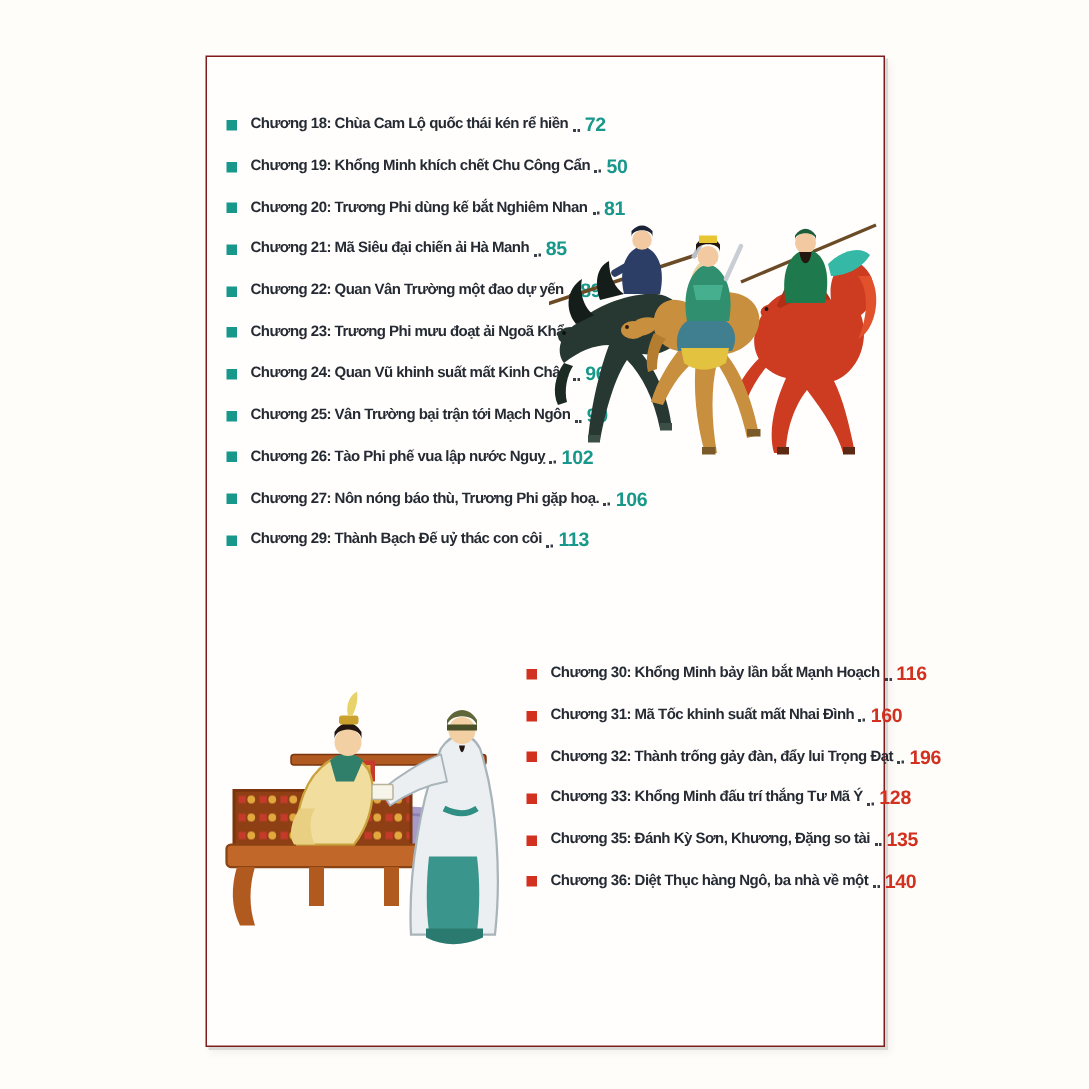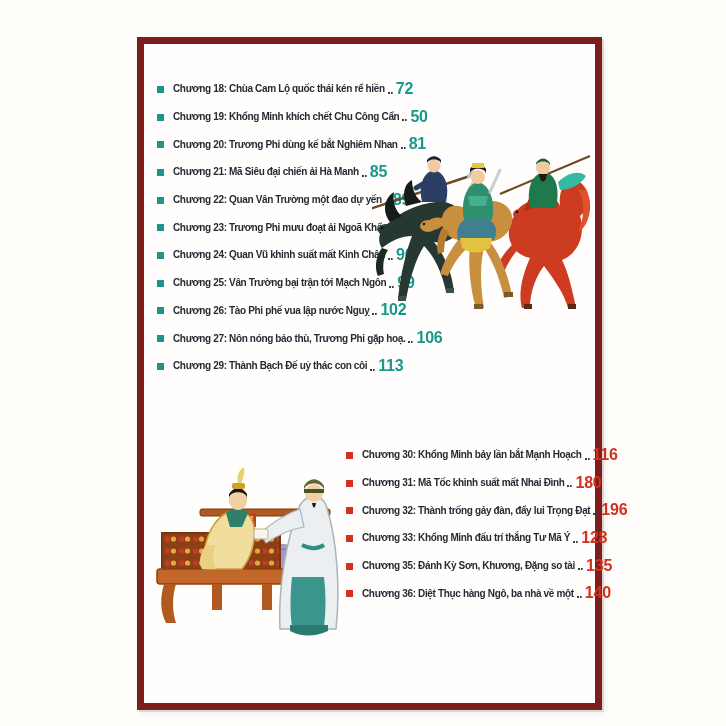--- a/index.html
+++ b/index.html
@@ -4,46 +4,46 @@
 <style>
   html,body{margin:0;padding:0;}
   body{
     width:726px;height:726px;position:relative;overflow:hidden;
     background:#fffdfa;
     font-family:"Liberation Sans","DejaVu Sans",sans-serif;
   }
   .page-card{
     position:absolute;left:137px;top:37px;width:451px;height:659px;
     background:#fffefd;
-    border:7px solid #7f1d1d;
+    border:1px solid #7f1d1d;
     box-shadow:2px 2px 0 #d8d8d5, 3px 4px 6px rgba(0,0,0,0.06);
   }
   .toc{position:absolute;}
   .toc-top{left:13px;top:31px;width:219px;}
-  .toc-bottom{left:202px;top:397px;width:213px;}
+  .toc-bottom{left:213px;top:397px;width:213px;}
   .row{
     display:flex;align-items:center;height:27.7px;
   }
   .bullet{
     width:7px;height:7px;flex:0 0 7px;margin-right:9px;margin-top:1px;
   }
   .toc-top .bullet{background:#18988a;}
   .toc-bottom .bullet{background:#d2311f;}
   .label{
     white-space:nowrap;flex:0 0 auto;
     font-size:10px;font-weight:700;letter-spacing:-0.35px;
     color:#262b33;
   }
   .dots{
     flex:1 1 auto;min-width:5px;height:0;
     border-bottom:2px dotted #3a4048;
     margin:0 3px 0 3px;align-self:flex-end;margin-bottom:9px;
   }
   .pagenum{
-    flex:0 0 auto;font-size:16px;font-weight:700;letter-spacing:-0.2px;
+    flex:0 0 auto;font-size:13px;font-weight:700;letter-spacing:-0.2px;
   }
   .toc-top .pagenum{color:#18988a;}
   .toc-bottom .pagenum{color:#d2311f;}
   .illo{position:absolute;}
   .illo-riders{left:228px;top:92px;width:220px;height:192px;}
   .illo-bedside{left:-2px;top:405px;width:226px;height:187px;}
 </style>
 </head>
 <body>
 
@@ -122,21 +122,21 @@
     <div class="row">
         <span class="bullet"></span>
         <span class="label">Chương 30: Khổng Minh bảy lần bắt Mạnh Hoạch</span>
         <span class="dots"></span>
         <span class="pagenum">116</span>
       </div>
     <div class="row">
         <span class="bullet"></span>
         <span class="label">Chương 31: Mã Tốc khinh suất mất Nhai Đình</span>
         <span class="dots"></span>
-        <span class="pagenum">180</span>
+        <span class="pagenum">160</span>
       </div>
     <div class="row">
         <span class="bullet"></span>
         <span class="label">Chương 32: Thành trống gảy đàn, đẩy lui Trọng Đạt</span>
         <span class="dots"></span>
         <span class="pagenum">196</span>
       </div>
     <div class="row">
         <span class="bullet"></span>
         <span class="label">Chương 33: Khổng Minh đấu trí thắng Tư Mã Ý</span>

